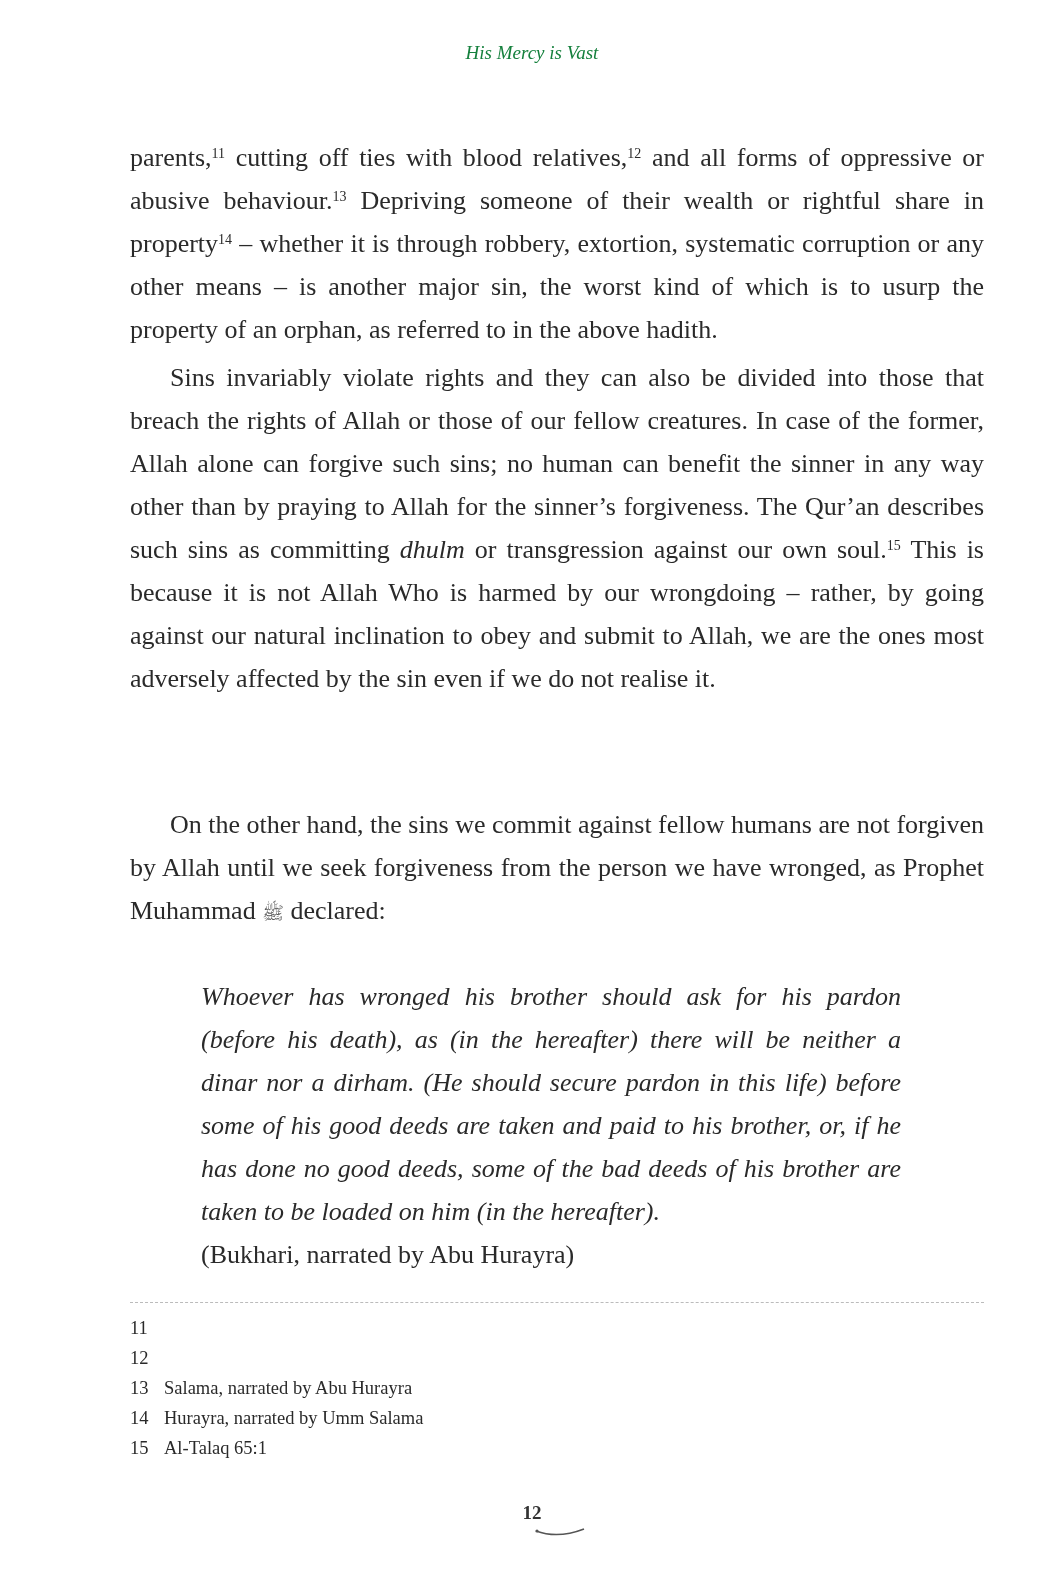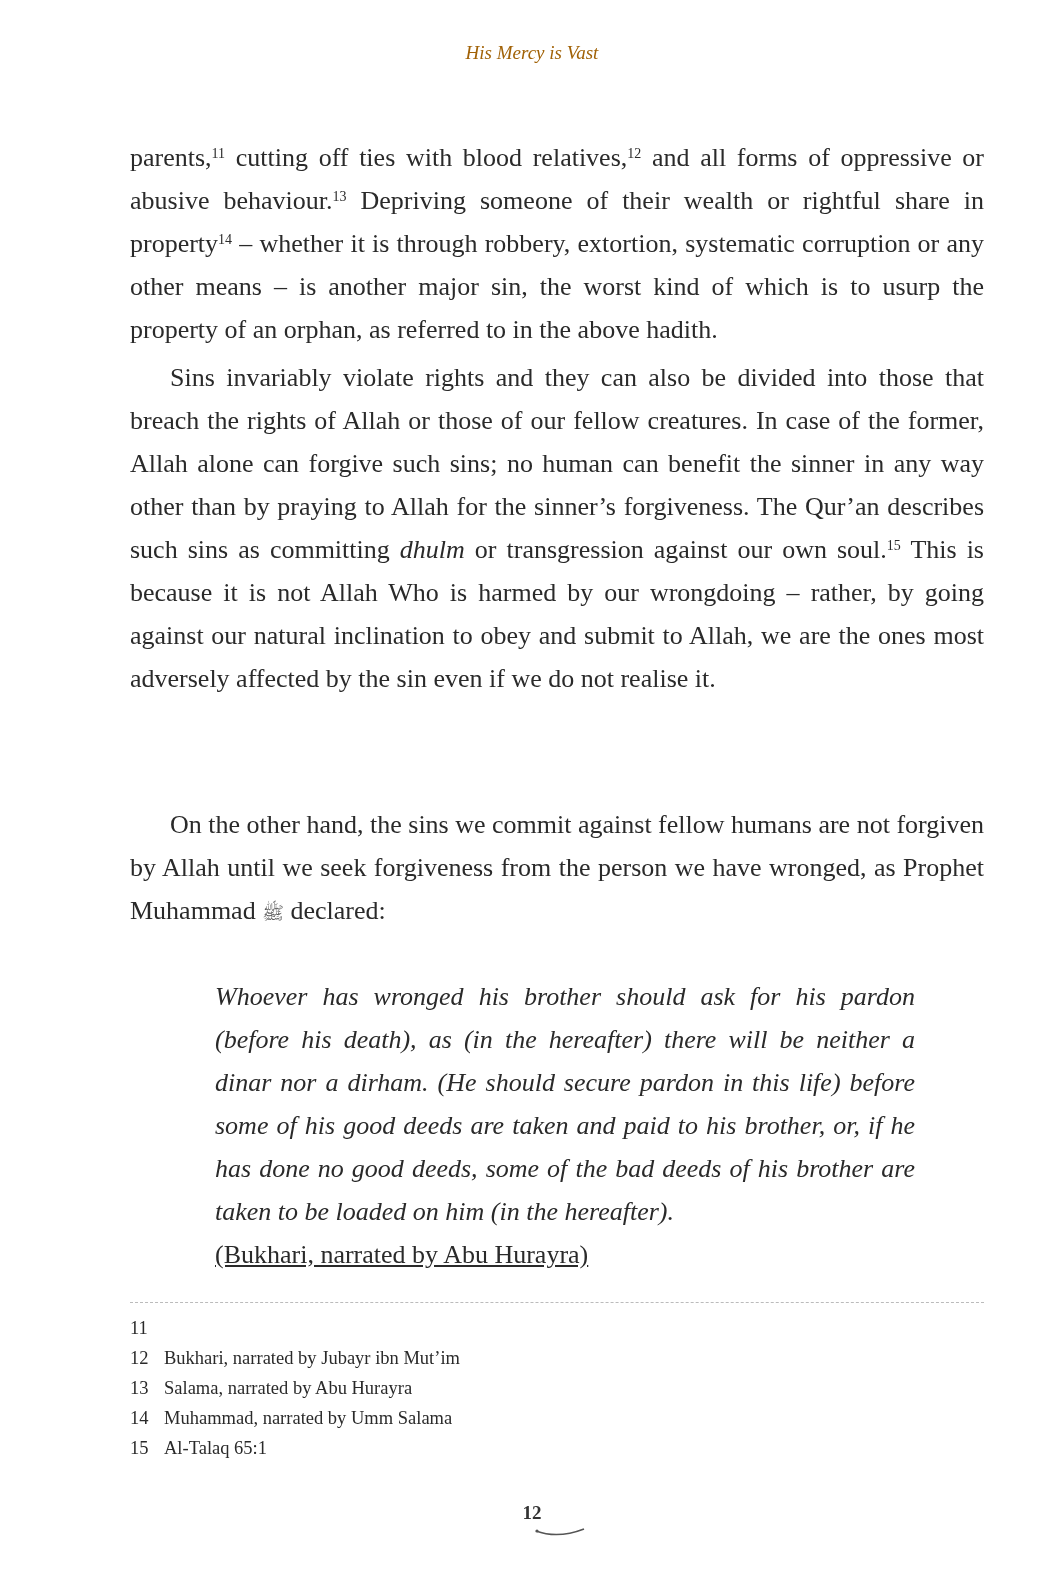--- a/index.html
+++ b/index.html
@@ -2,35 +2,35 @@
 <html><head>
 <meta charset="utf-8">
 <style>
   html, body { margin:0; padding:0; }
   body {
     width:1064px; height:1591px; background:#ffffff; position:relative; overflow:hidden;
     font-family:"Liberation Serif", "DejaVu Serif", serif; color:#2a2a2a;
   }
   .running-head {
     position:absolute; top:42px; left:0; width:1064px; text-align:center;
-    font-style:italic; font-size:19px; color:#a16207;
+    font-style:italic; font-size:19px; color:#15803d;
   }
   .text-block {
     position:absolute; left:130px; width:854px;
     font-size:26px; line-height:43px; text-align:justify;
   }
   .p1 { top:116px;margin-top:20px; }
   .p2 { top:356px; text-indent:40px; }
   .p3 { top:803px; text-indent:40px; }
   sup { font-size:14px; vertical-align:top; position:relative; top:-4px; }
   .quote {
-    position:absolute; left:215px; width:700px; top:975px;
+    position:absolute; left:201px; width:700px; top:975px;
     font-size:26px; line-height:43px; text-align:justify; font-style:italic;
   }
-  .quote-src { font-style:normal; display:block; text-align:left;text-decoration:underline; }
+  .quote-src { font-style:normal; display:block; text-align:left; }
   .rule {
     position:absolute; left:130px; top:1302px; width:854px; height:0;
     border-top:1px dashed #bbb;
   }
   .footnotes {
     position:absolute; left:130px; top:1313px; font-size:18.5px; line-height:30px;
   }
   .fn { display:flex; }
   .fn-num { width:34px; }
   .page-num {
@@ -63,29 +63,28 @@
 </div>
 
 <div class="rule"></div>
 
 <div class="footnotes">
   <div class="fn">
       <span class="fn-num">11</span>
     </div>
   <div class="fn">
       <span class="fn-num">12</span>
-      <span>Bukhari, narrated by Jubayr ibn Mut’im</span>
     </div>
   <div class="fn">
       <span class="fn-num">13</span>
       <span>Salama, narrated by Abu Hurayra</span>
     </div>
   <div class="fn">
       <span class="fn-num">14</span>
-      <span>Muhammad, narrated by Umm Salama</span>
+      <span>Hurayra, narrated by Umm Salama</span>
     </div>
   <div class="fn">
       <span class="fn-num">15</span>
       <span>Al-Talaq 65:1</span>
     </div>
 </div>
 
 <div class="page-num">12</div>
 <svg class="page-swash" width="52" height="12" viewBox="0 0 52 12">
   <path d="M2 4 Q 24 12 50 2" stroke="#555" stroke-width="1.6" fill="none"></path>

